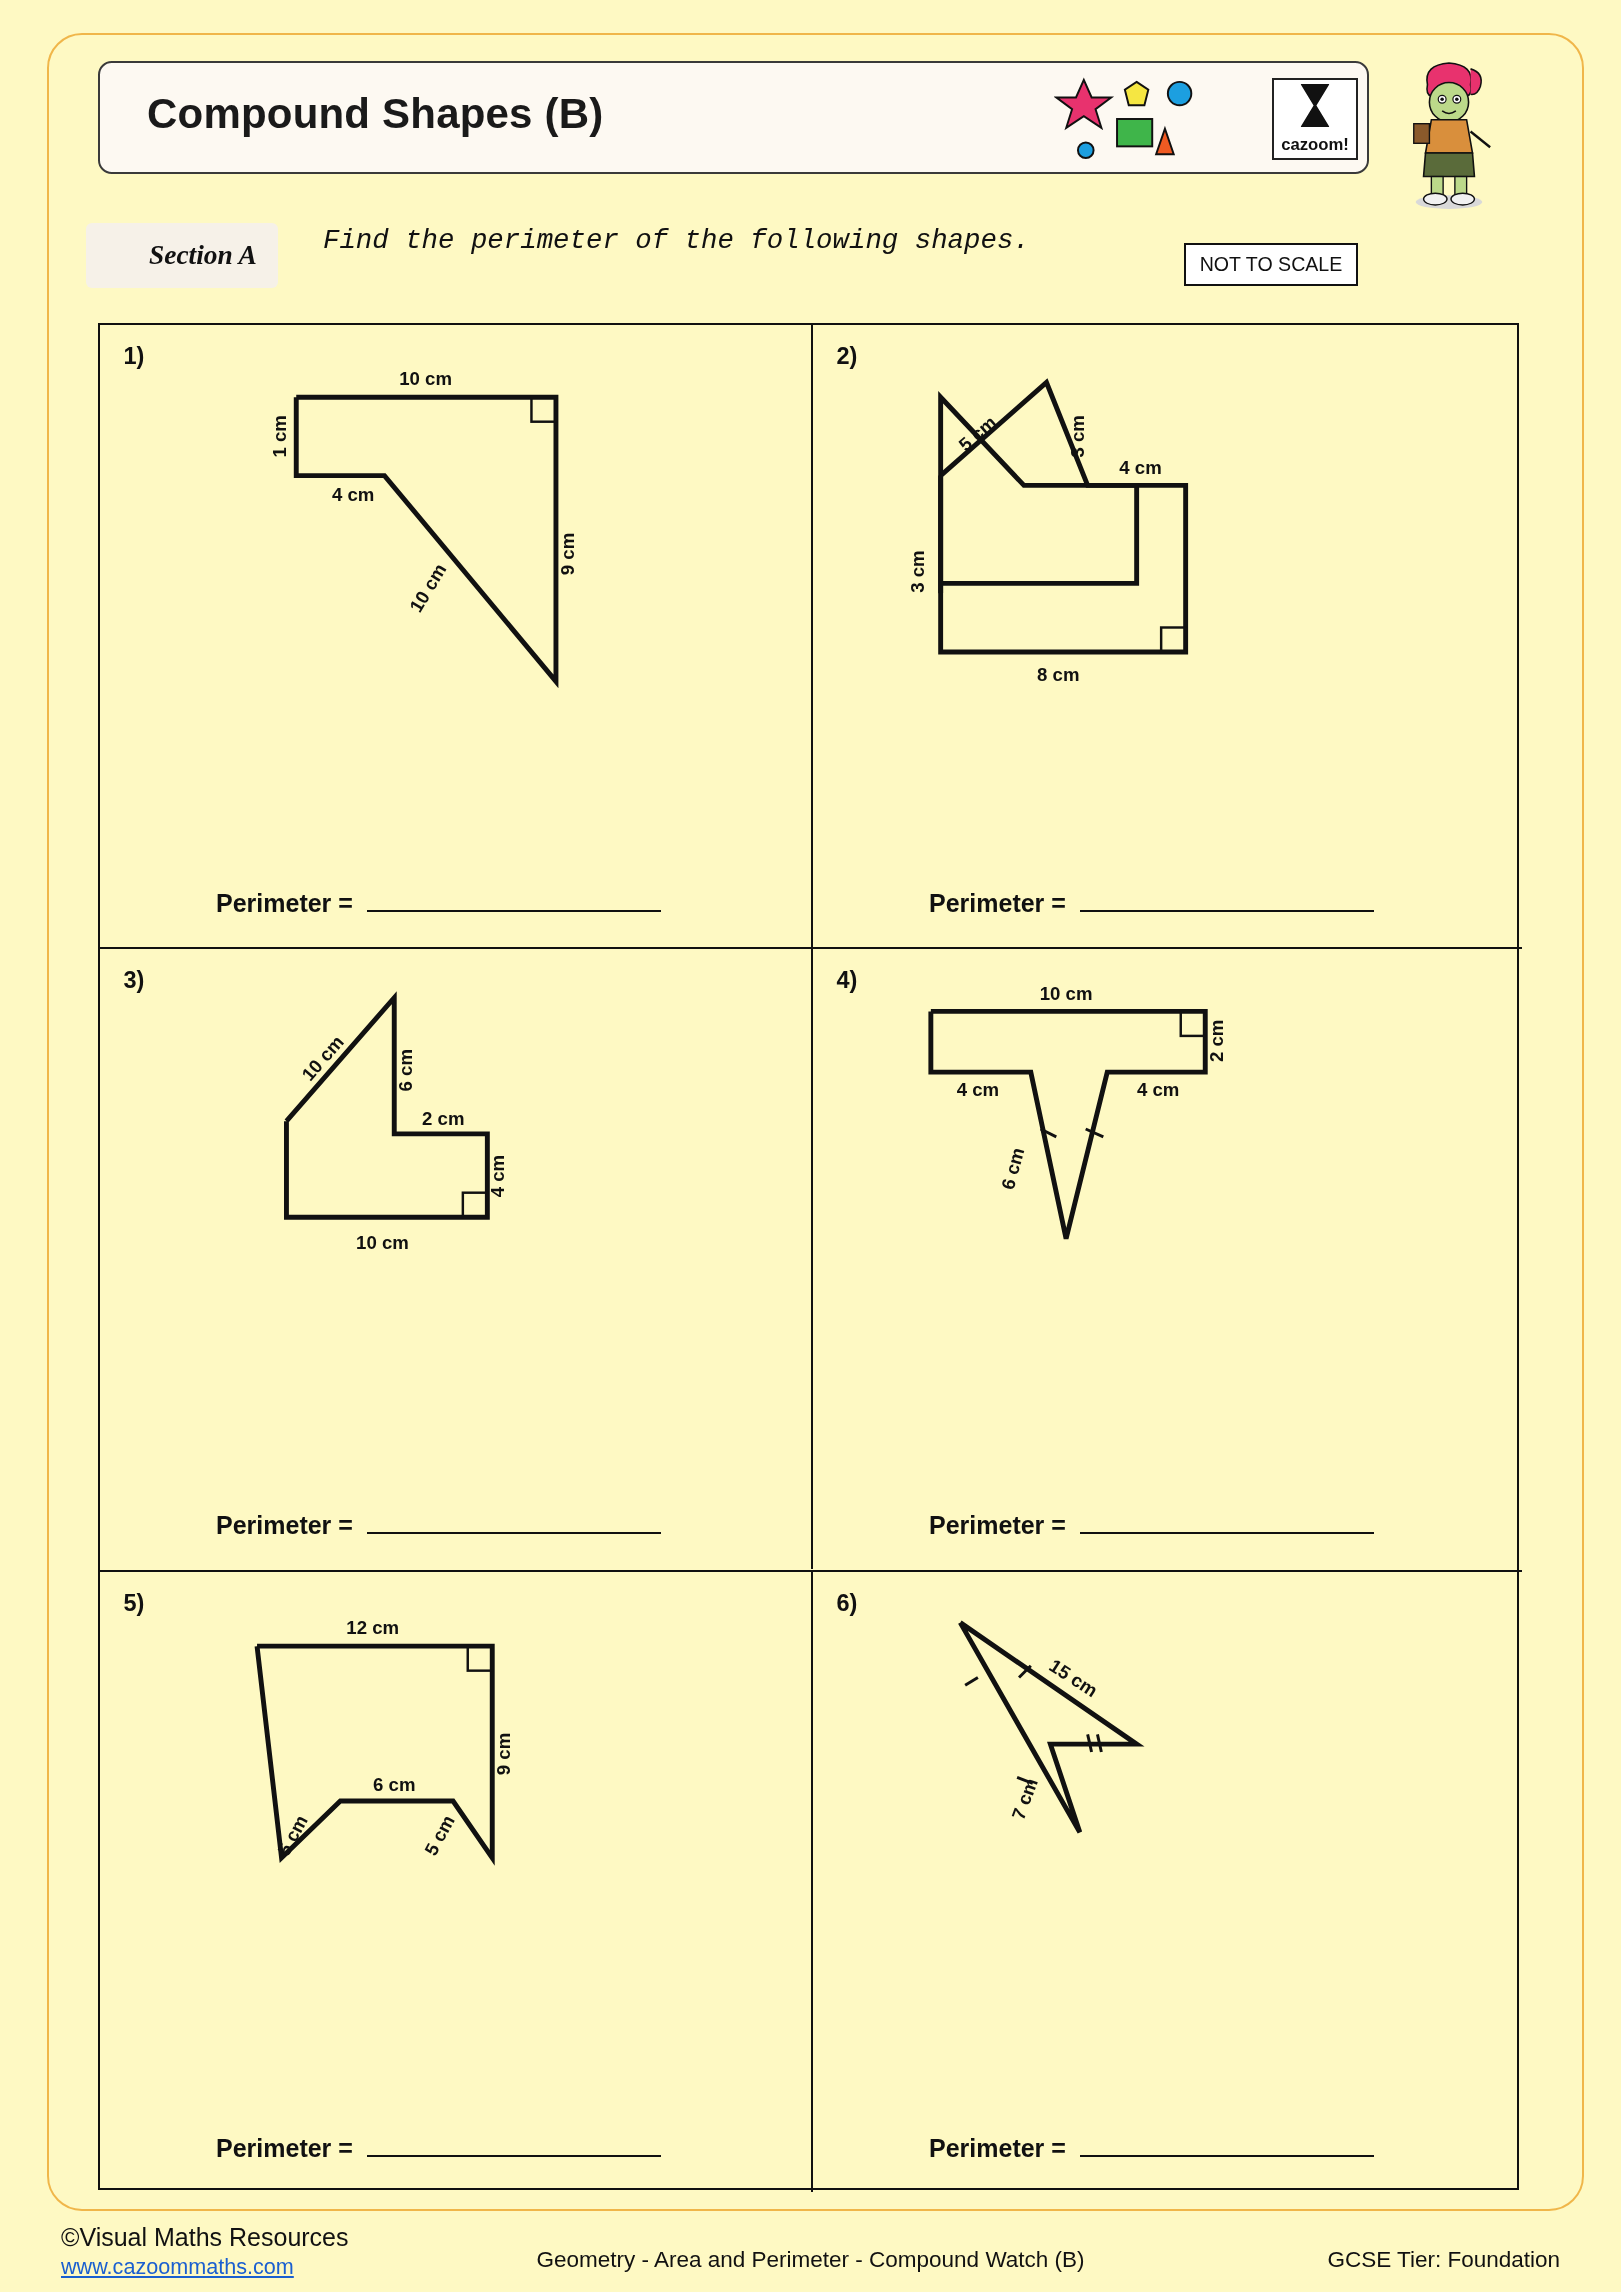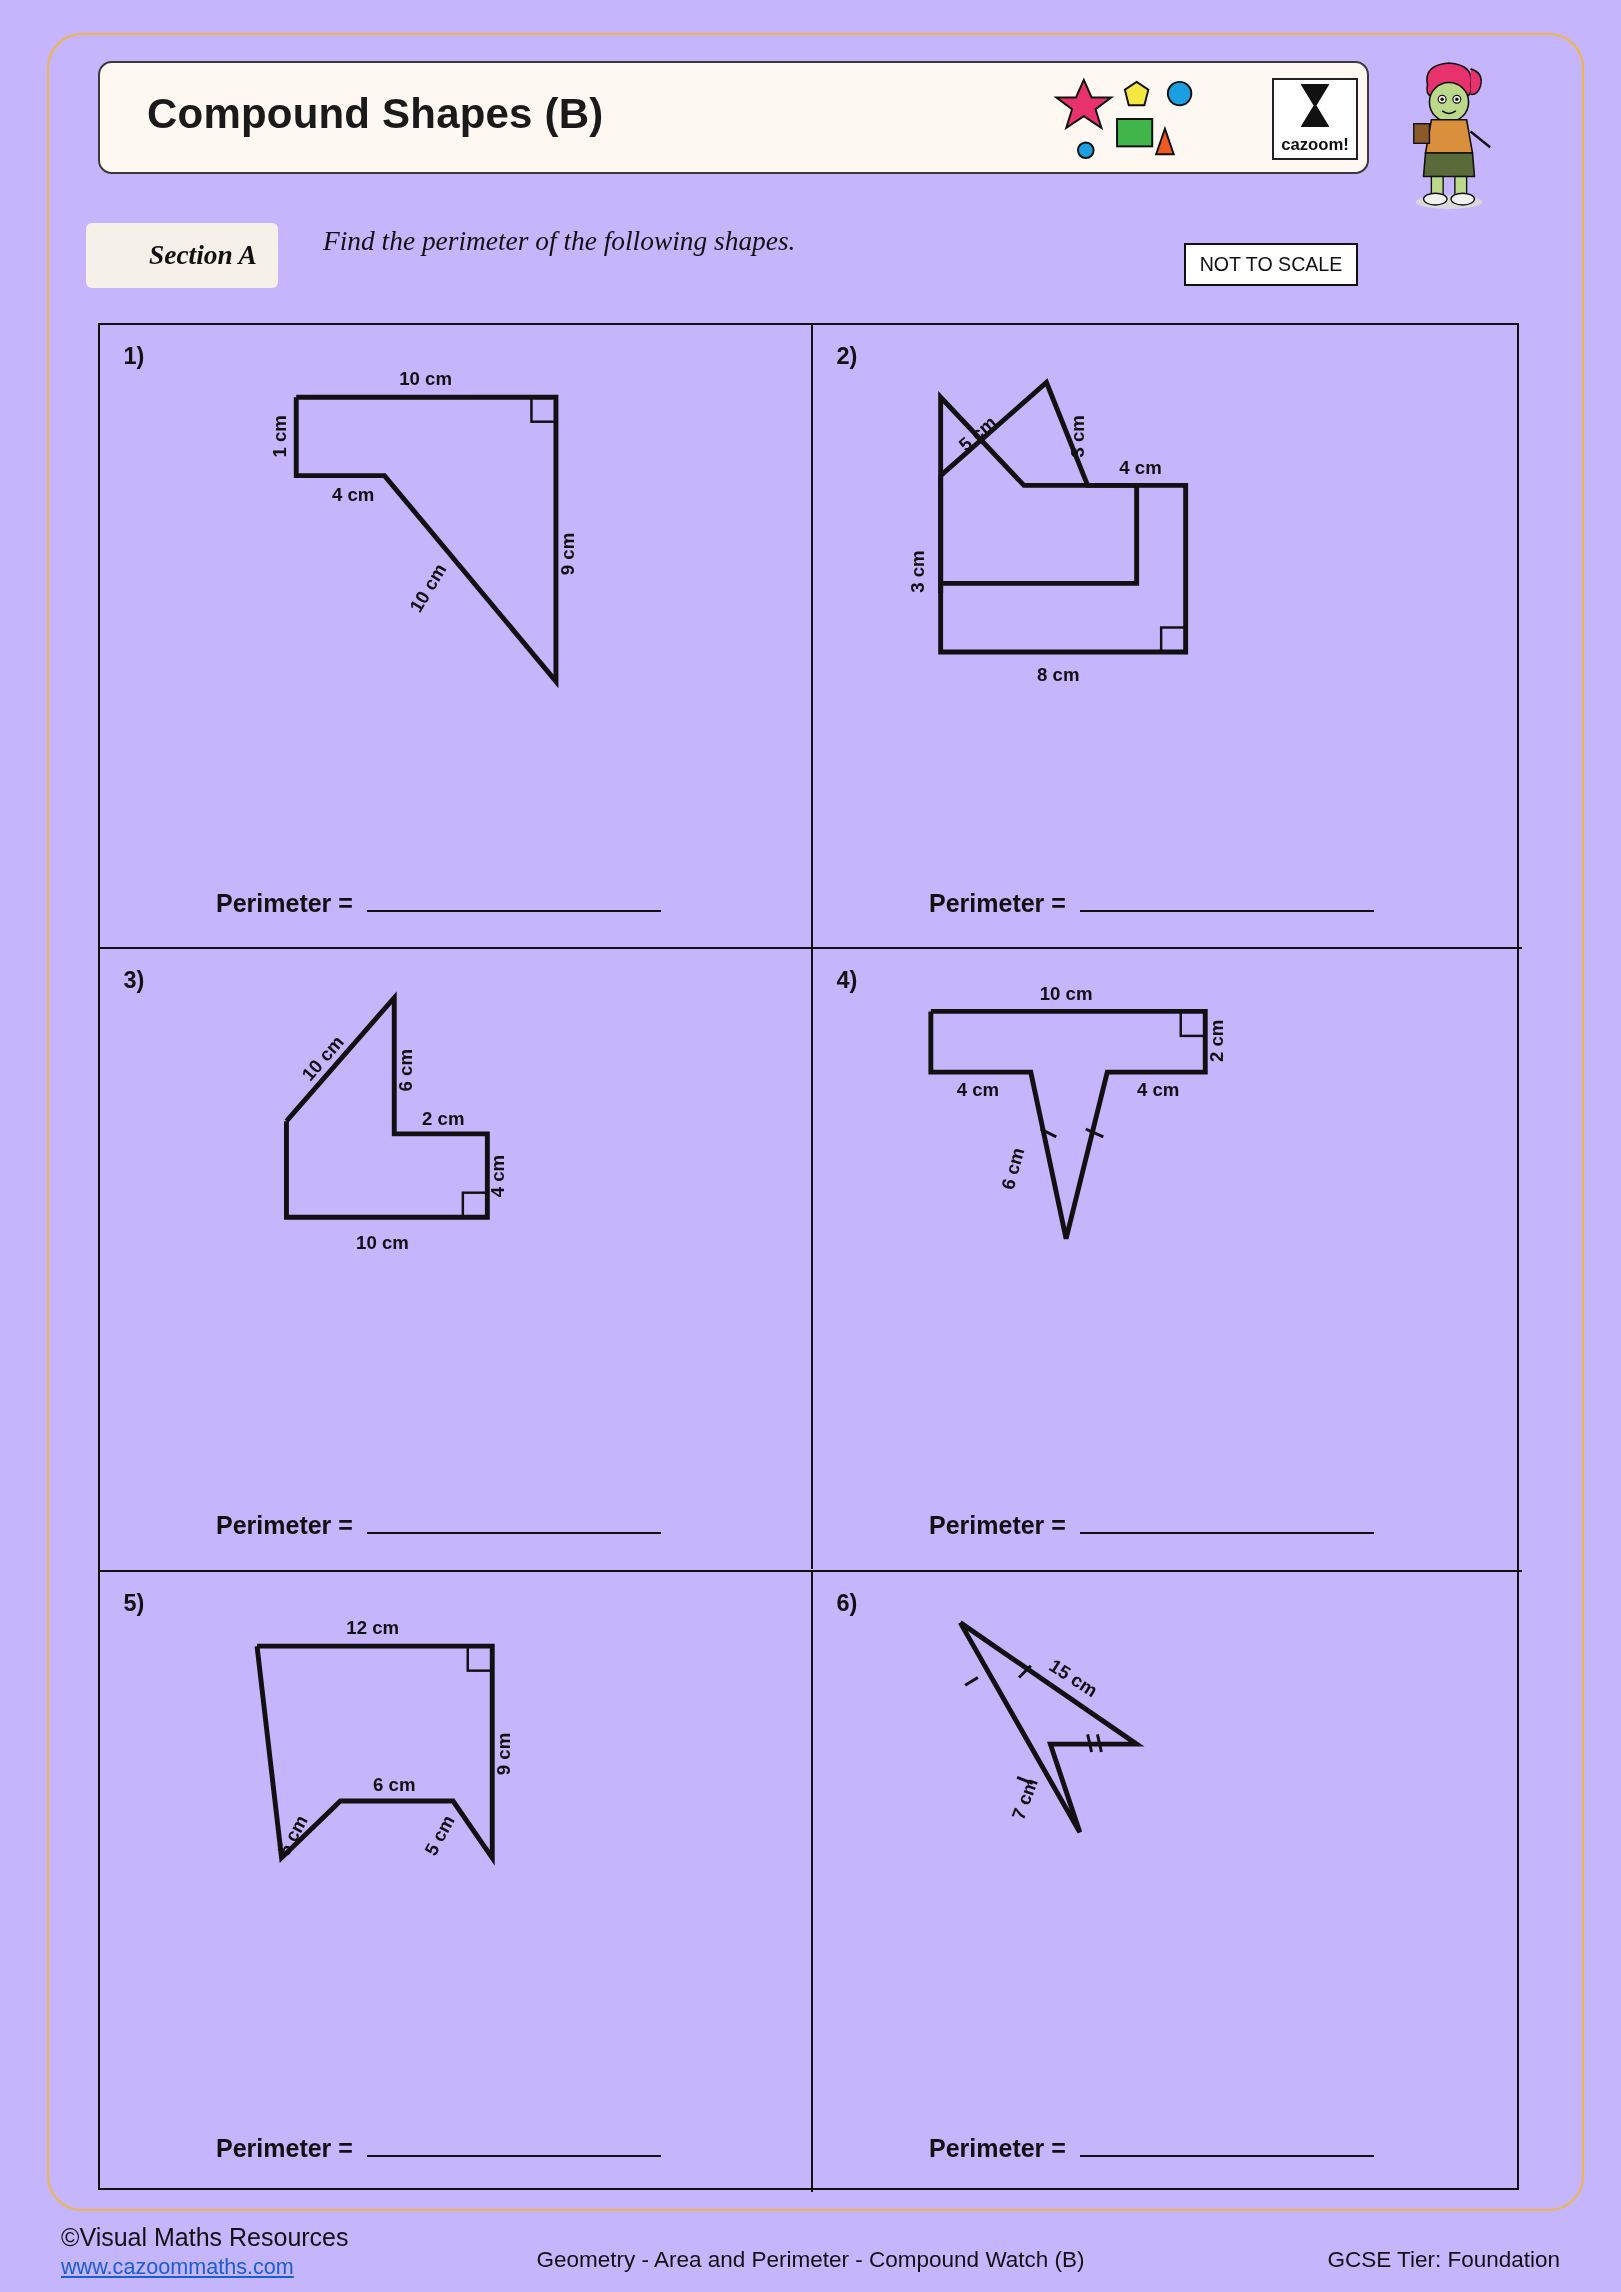--- a/index.html
+++ b/index.html
@@ -12,21 +12,21 @@
     height: 2293px;
     font-family: "Liberation Sans", sans-serif;
     position: relative;
     overflow: hidden;
   }
   .page {
     position: absolute;
     left: 0; top: 0;
     width: 1621px;
     height: 2293px;
-    background: #c4b5fd;
+    background: #fef9c3;
   }
   
   .outer-frame {
     position: absolute;
     left: 47px;
     top: 33px;
     width: 1537px;
     height: 2178px;
     border: 2.9px solid #f0b64a;
     border-radius: 35px;
@@ -117,21 +117,21 @@
     font-size: 27.4px;
     font-weight: bold;
     font-style: italic;
     color: #111;
     margin-left: 43px;
   }
   .instructions {
     position: absolute;
     left: 323px;
     top: 223px;
-    font-family: Liberation Serif, serif;
+    font-family: Liberation Mono, monospace;
     font-size: 27.4px;
     font-style: italic;
     color: #111;
     line-height: 1.32;
   }
   .not-to-scale {
     position: absolute;
     left: 1184px;
     top: 243px;
     padding: 7.8px 13.7px;

